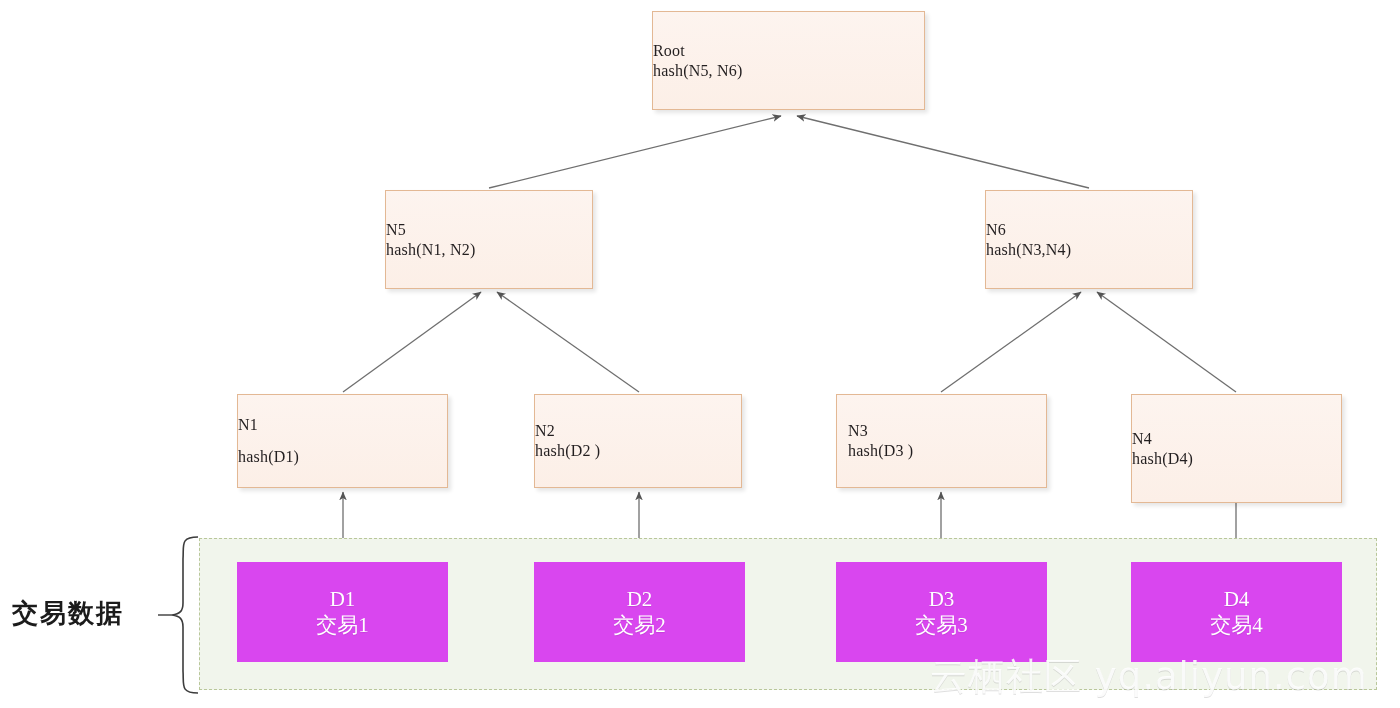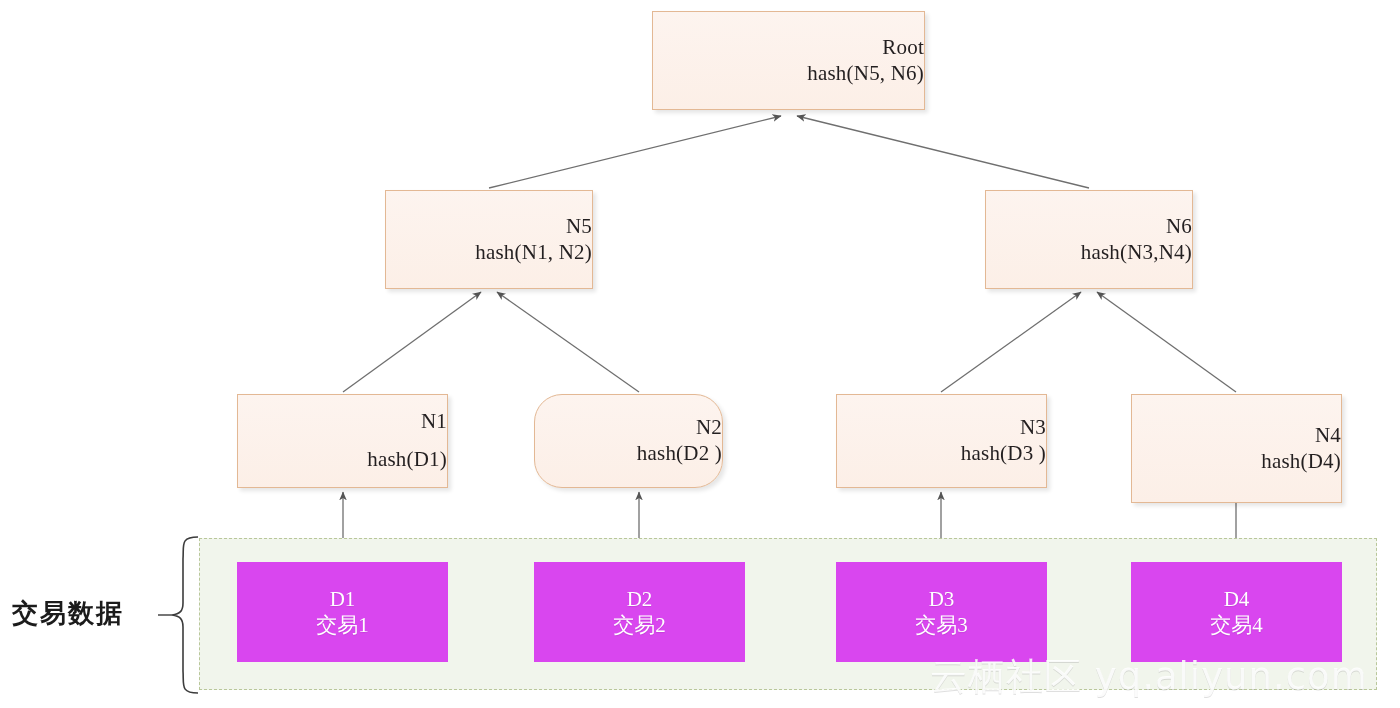--- a/index.html
+++ b/index.html
@@ -39,24 +39,24 @@
 
   
   .node {
     position: absolute;
     box-sizing: border-box;
     background: linear-gradient(180deg, #fdf4ef 0%, #fcefe7 100%);
     border: 1.5px solid #e3b894;
     box-shadow: 3px 3px 4px rgba(0,0,0,0.10);
     display: flex;
     flex-direction: column;
-    align-items: flex-end;
+    align-items: flex-start;
     justify-content: center;
     color: #231f20;
-    font-size: 21px;
+    font-size: 16px;
     line-height: 1.22;
     text-align: center;
     letter-spacing: 0.2px;
   }
   .node .ln { display: block; white-space: pre; }
 
   
   .data-block {
     position: absolute;
     box-sizing: border-box;
@@ -148,21 +148,21 @@
   </div>
   <div class="node" style="left:985px;top:190px;width:208px;height:99px;">
     <span class="ln">N6</span>
     <span class="ln">hash(N3,N4)</span>
   </div>
 
   <div class="node" style="left:237px;top:394px;width:211px;height:94px;gap:12px;">
     <span class="ln">N1</span>
     <span class="ln">hash(D1)</span>
   </div>
-  <div class="node" style="left:534px;top:394px;width:189px;height:94px;border-radius:28px;">
+  <div class="node" style="left:534px;top:394px;width:208px;height:94px;">
     <span class="ln">N2</span>
     <span class="ln">hash(D2 )</span>
   </div>
   <div class="node" style="left:836px;top:394px;width:211px;height:94px;padding-left:11px;">
     <span class="ln">N3</span>
     <span class="ln">hash(D3 )</span>
   </div>
   <div class="node" style="left:1131px;top:394px;width:211px;height:109px;">
     <span class="ln">N4</span>
     <span class="ln">hash(D4)</span>

